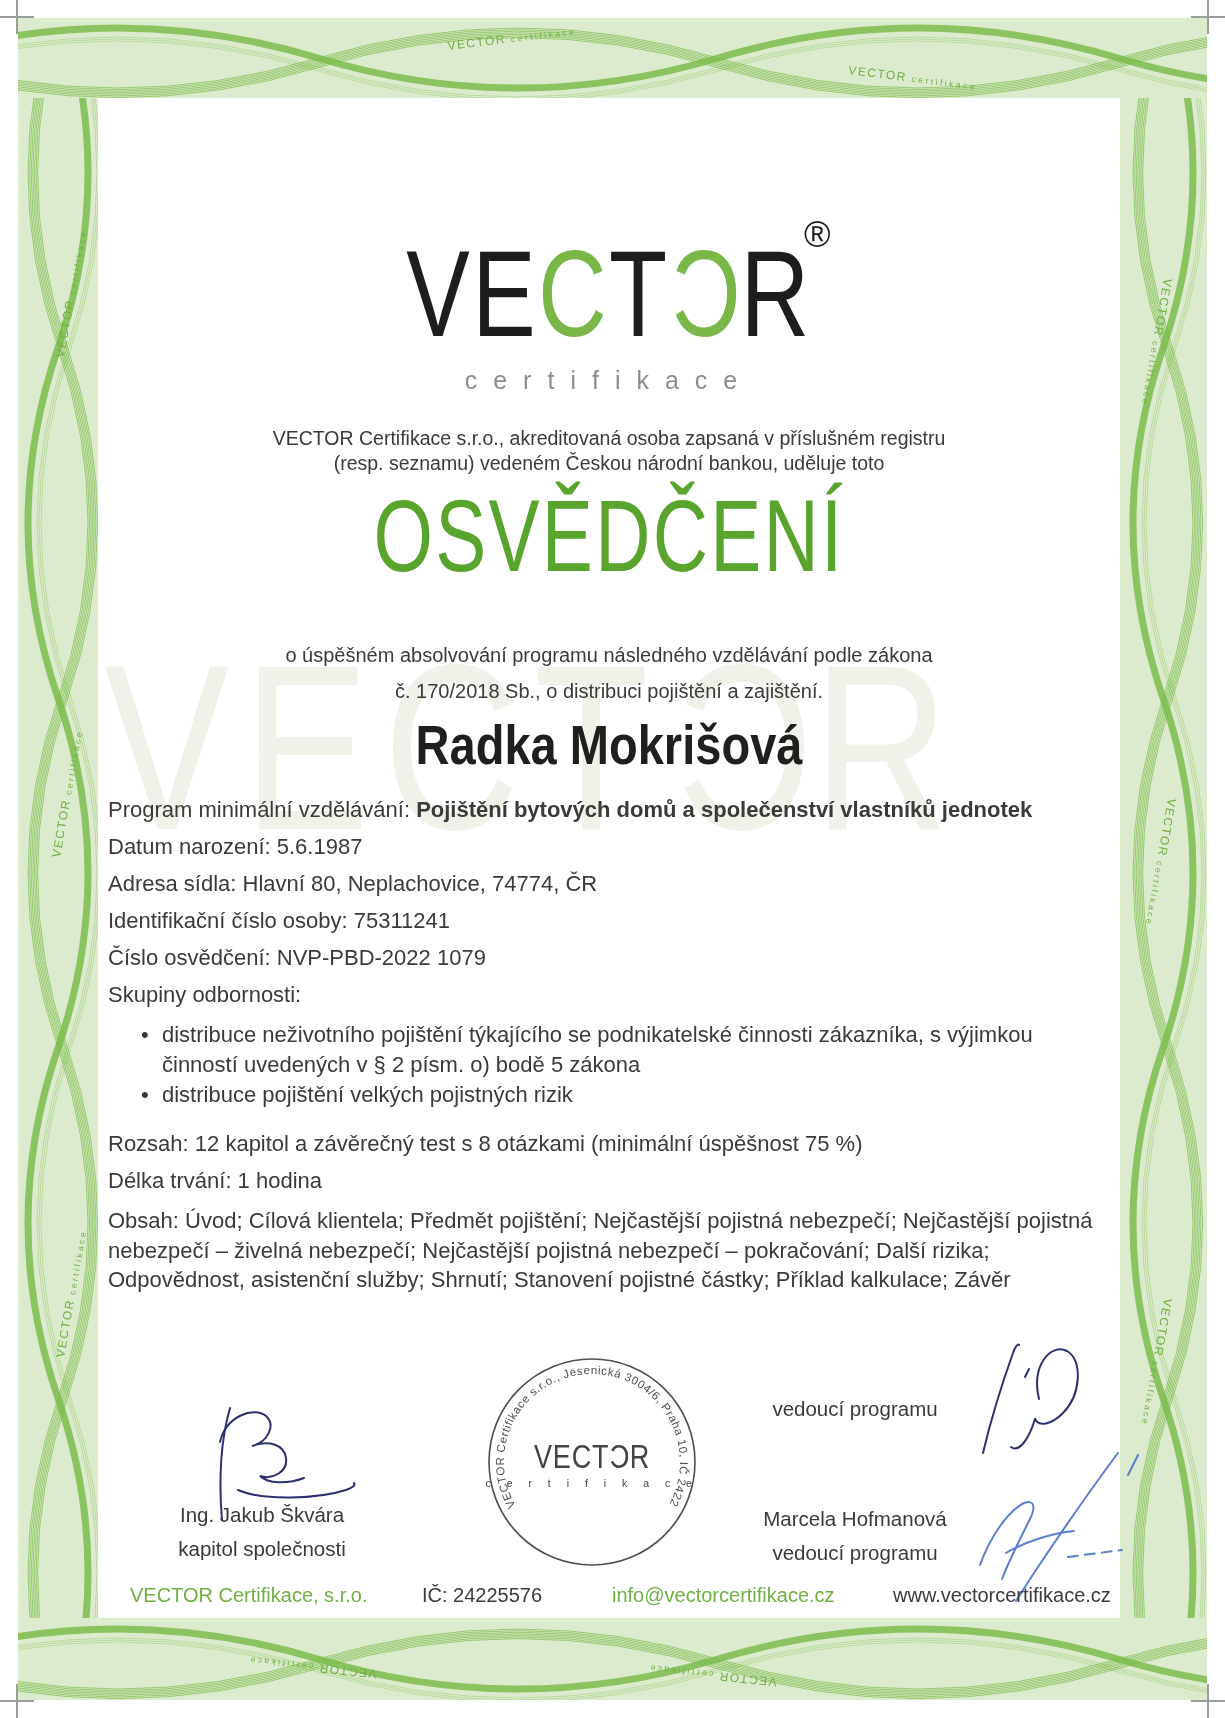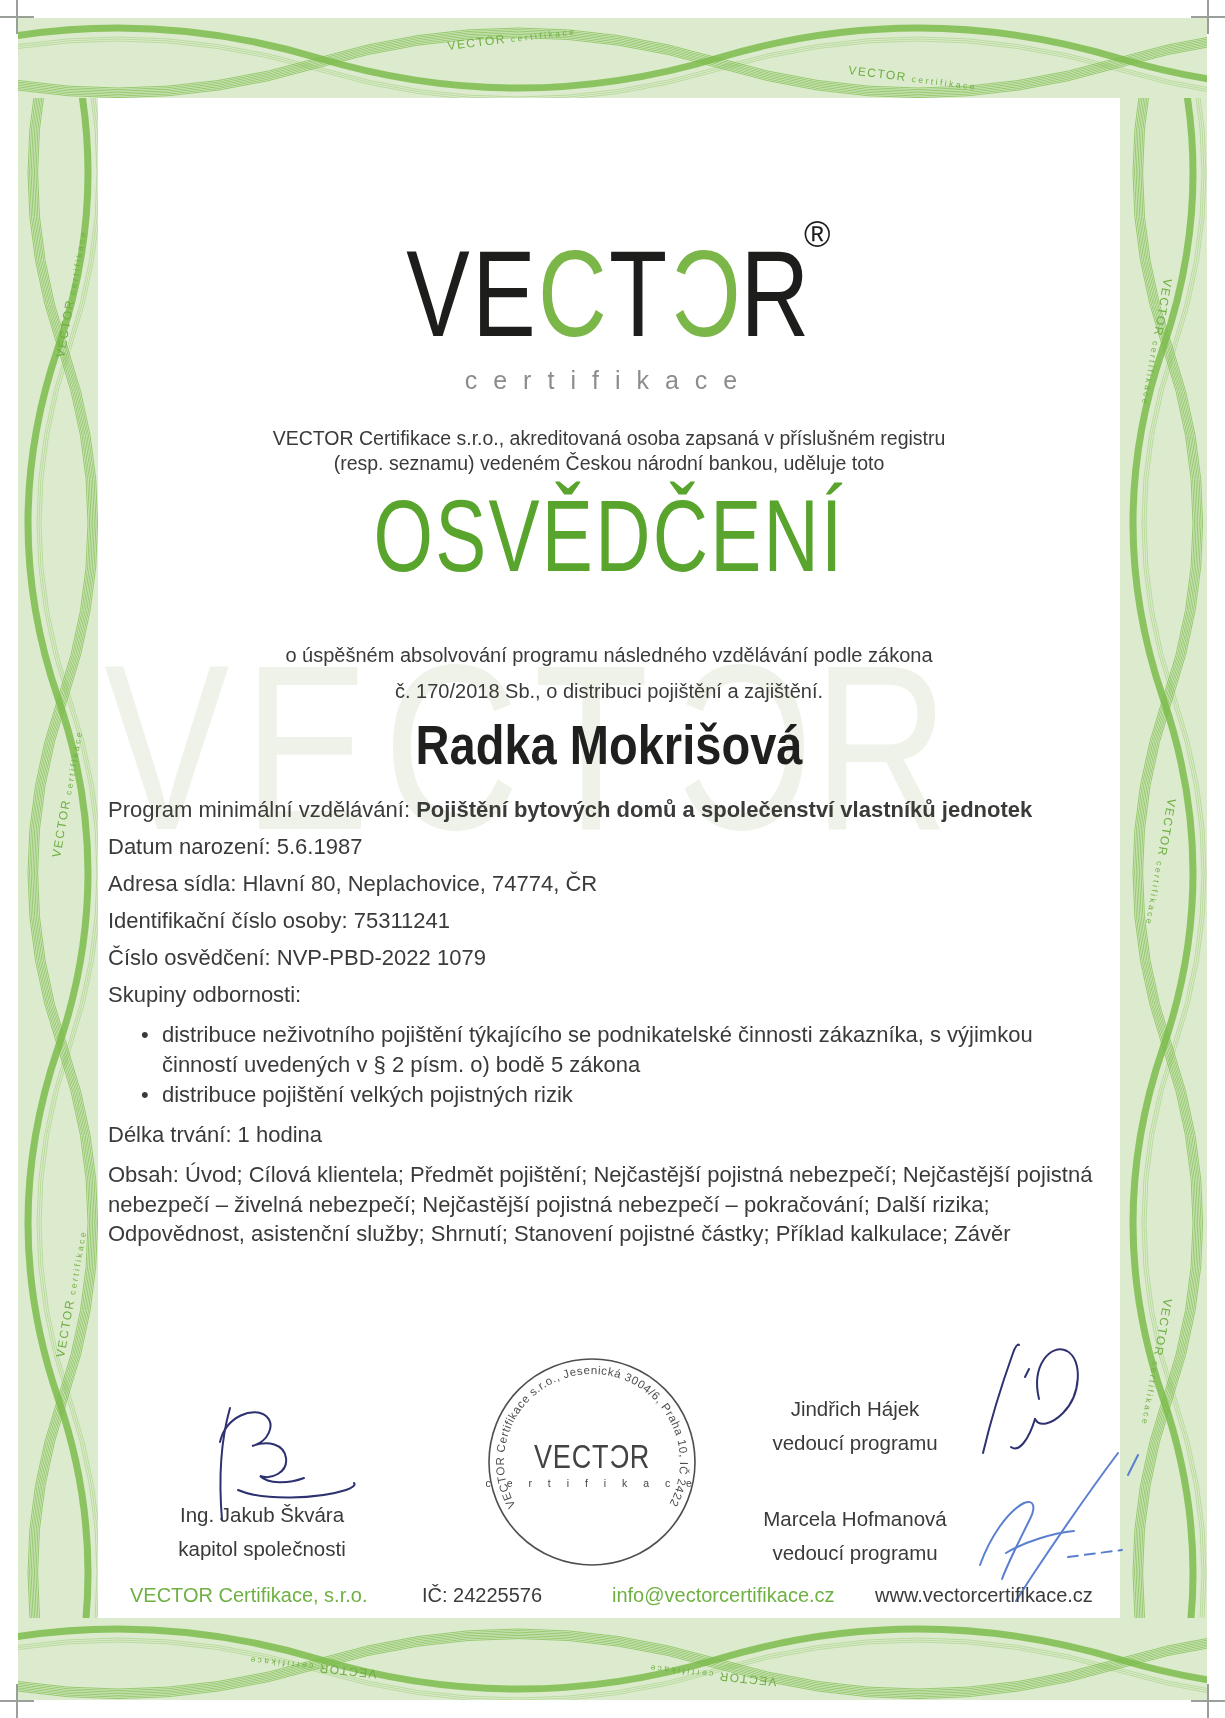--- a/index.html
+++ b/index.html
@@ -62,21 +62,21 @@
   .stamp-name{font-size:33px;line-height:34px;letter-spacing:1px;transform:scaleX(.82);
     transform-origin:center;white-space:nowrap;}
   .stamp-sub{font-size:10.5px;letter-spacing:6.5px;margin-top:3px;}
   .right-block1{left:725px;top:1392px;width:260px;}
   .right-block2{left:725px;top:1502px;width:260px;}
   .left-block{left:132px;top:1498px;width:260px;}
   
   .footer-item{position:absolute;top:1583px;font-size:20px;line-height:24px;z-index:3;}
   .f-green{color:#6fb043;}
   .f-dark{color:#3b3b3b;}
-  .f-company{left:130px;} .f-ic{left:422px;} .f-email{left:612px;} .f-web{left:875px;}
+  .f-company{left:130px;} .f-ic{left:422px;} .f-email{left:612px;} .f-web{left:893px;}
 </style>
 </head>
 <body>
 
 <div class="page">
 
   <div class="frame"></div>
 
   <svg class="strip strip-top" width="1189" height="80" viewBox="0 0 1189 80">
     <defs>
@@ -205,20 +205,21 @@
       <div class="dline"><span>Program minimální vzdělávání: </span><b>Pojištění bytových domů a společenství vlastníků jednotek</b></div>
       <div class="dline">Datum narození: 5.6.1987</div>
       <div class="dline">Adresa sídla: Hlavní 80, Neplachovice, 74774, ČR</div>
       <div class="dline">Identifikační číslo osoby: 75311241</div>
       <div class="dline">Číslo osvědčení: NVP-PBD-2022 1079</div>
       <div class="dline">Skupiny odbornosti:</div>
       <ul>
         <li>distribuce neživotního pojištění týkajícího se podnikatelské činnosti zákazníka, s výjimkou činností uvedených v § 2 písm. o) bodě 5 zákona</li>
         <li>distribuce pojištění velkých pojistných rizik</li>
       </ul>
+      <div class="dline scope">Rozsah: 12 kapitol a závěrečný test s 8 otázkami (minimální úspěšnost 75 %)</div>
       <div class="dline duration">Délka trvání: 1 hodina</div>
       <div class="obsah">Obsah: Úvod; Cílová klientela; Předmět pojištění; Nejčastější pojistná nebezpečí; Nejčastější pojistná nebezpečí – živelná nebezpečí; Nejčastější pojistná nebezpečí – pokračování; Další rizika; Odpovědnost, asistenční služby; Shrnutí; Stanovení pojistné částky; Příklad kalkulace; Závěr</div>
     </div>
   </div>
 
   <svg class="sig" style="left:168px;top:1402px" width="200" height="120" viewBox="0 0 200 120">
     <g fill="none" stroke="#2e3170" stroke-width="2" stroke-linecap="round">
       <path d="M62,6 C54,34 50,70 54,118"></path>
       <path d="M52,40 C58,14 86,4 98,14 C108,23 100,40 84,44 C100,38 116,42 118,56 C120,70 104,78 92,74 C100,82 120,82 136,76"></path>
       <path d="M70,88 C95,99 150,97 178,88 C184,86 188,83 186,81"></path>
@@ -239,21 +240,20 @@
         <textPath href="#ring">VECTOR Certifikace s.r.o., Jesenická 3004/6, Praha 10, IČ 24225576</textPath>
       </text>
     </svg>
     <div class="stamp-center">
       <div class="stamp-name"><span>VECT</span><span class="flipc">C</span><span>R</span></div>
       <div class="stamp-sub">c e r t i f i k a c e</div>
     </div>
   </div>
 
   <div class="sig-name right-block1">
-    <div>Jindřich Hájek</div>
     <div class="role">vedoucí programu</div>
   </div>
   <div class="sig-name right-block2">
     <div>Marcela Hofmanová</div>
     <div class="role">vedoucí programu</div>
   </div>
 
   <svg class="sig" style="left:955px;top:1335px" width="150" height="150" viewBox="0 0 150 150">
     <g fill="none" stroke="#2e3170" stroke-width="2" stroke-linecap="round">
       <path d="M28,118 C36,84 48,46 58,18 C60,12 63,8 64,10"></path>

